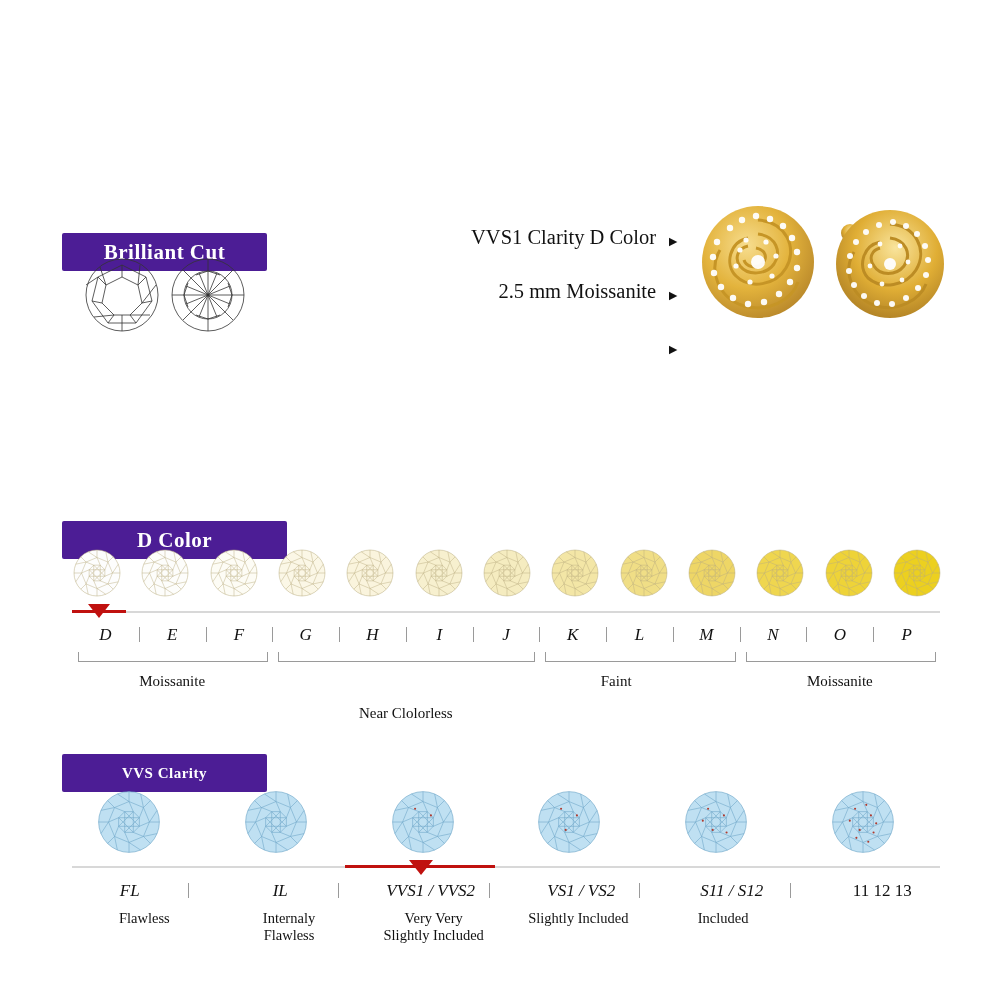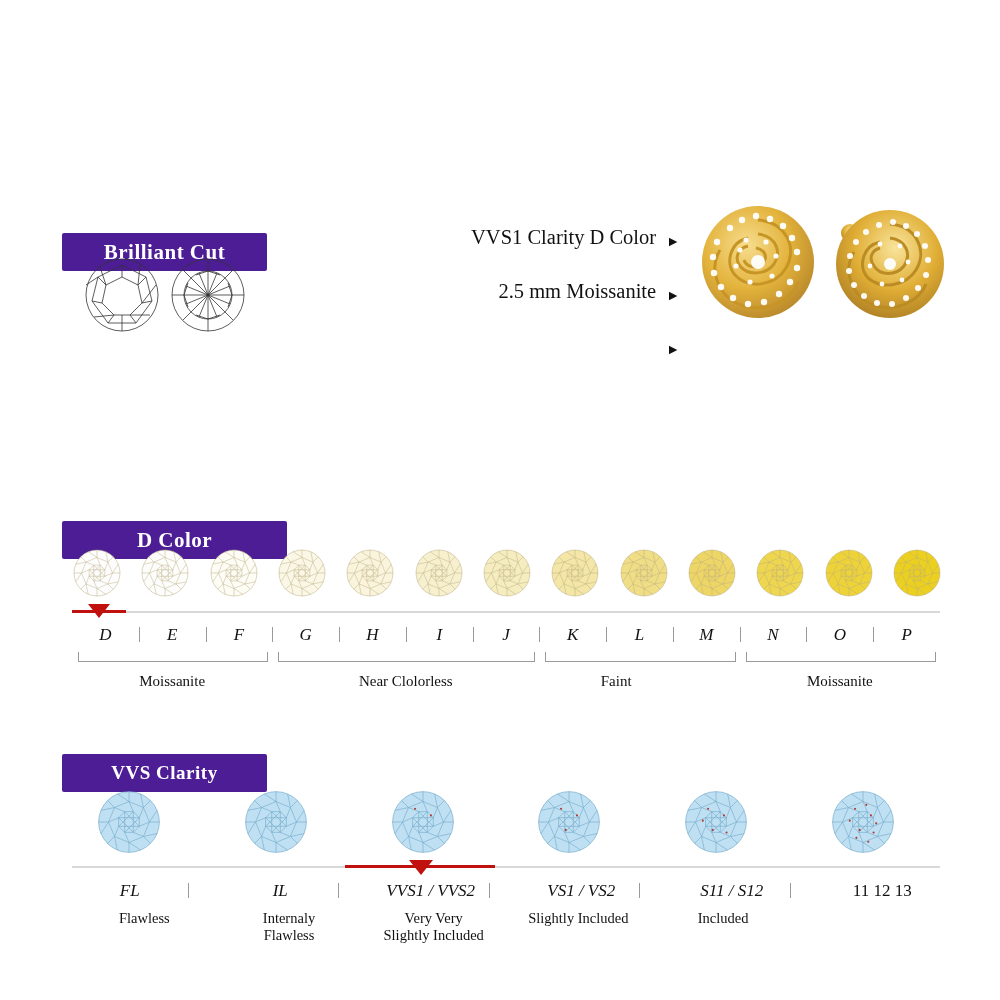--- a/index.html
+++ b/index.html
@@ -143,21 +143,21 @@
   .group-label {
     position: absolute;
     top: 673px;
     text-align: center;
     font-size: 15px;
   }
 
   
   #badge-vvs-clarity {
     left: 62px; top: 725px; width: 205px; height: 38px;
-    font-size: 19px;
+    font-size: 15px;
   }
 
   #clarity-stones {
     position: absolute;
     left: 96px; top: 786px;
     width: 800px; height: 72px;
     display: flex;
     justify-content: space-between;
     align-items: center;
   }
@@ -924,21 +924,21 @@
     <div class="grade-cell">M</div>
     <div class="grade-cell">N</div>
     <div class="grade-cell">O</div>
     <div class="grade-cell">P</div>
   </div>
 
 <div id="color-groups">
     <div class="group-bracket" style="left: 78px; width: 188.308px;"></div>
     <div class="group-label" style="left: 78px; width: 188.308px;">Moissanite</div>
     <div class="group-bracket" style="left: 278.308px; width: 255.077px;"></div>
-    <div class="group-label" style="left: 278.308px; width: 255.077px;">Near Clolorless</div>
+    <div class="group-label" style="left: 278.308px; width: 255.077px; margin-top: 32px;">Near Clolorless</div>
     <div class="group-bracket" style="left: 545.385px; width: 188.308px;"></div>
     <div class="group-label" style="left: 522px; width: 188.308px;">Faint</div>
     <div class="group-bracket" style="left: 745.692px; width: 188.308px;"></div>
     <div class="group-label" style="left: 745.692px; width: 188.308px;">Moissanite</div>
   </div>
 
 <div class="badge" id="badge-vvs-clarity">VVS  Clarity</div>
 
 <div id="clarity-stones">
     <div class="clarity-stone"><svg width="66" height="66" viewBox="0 0 100 100">

